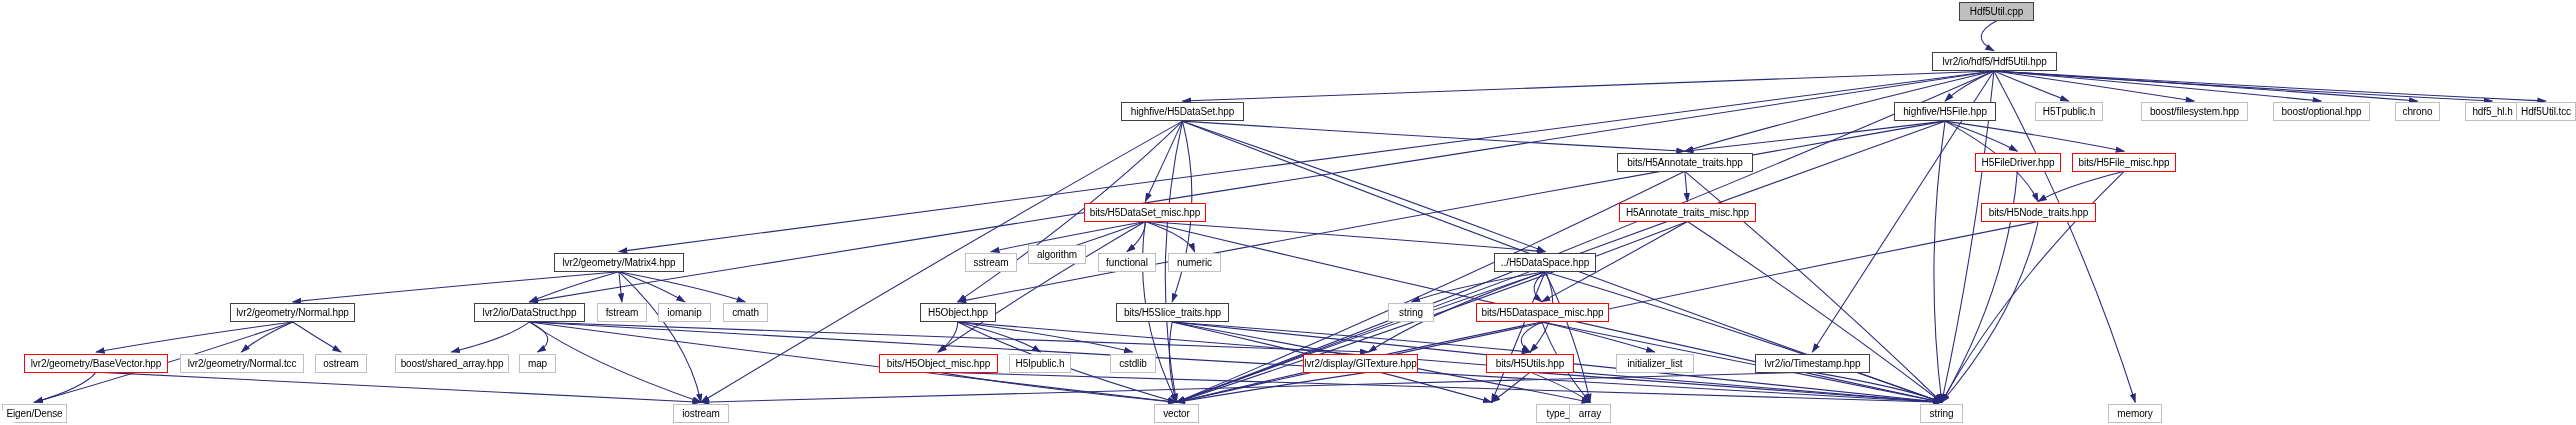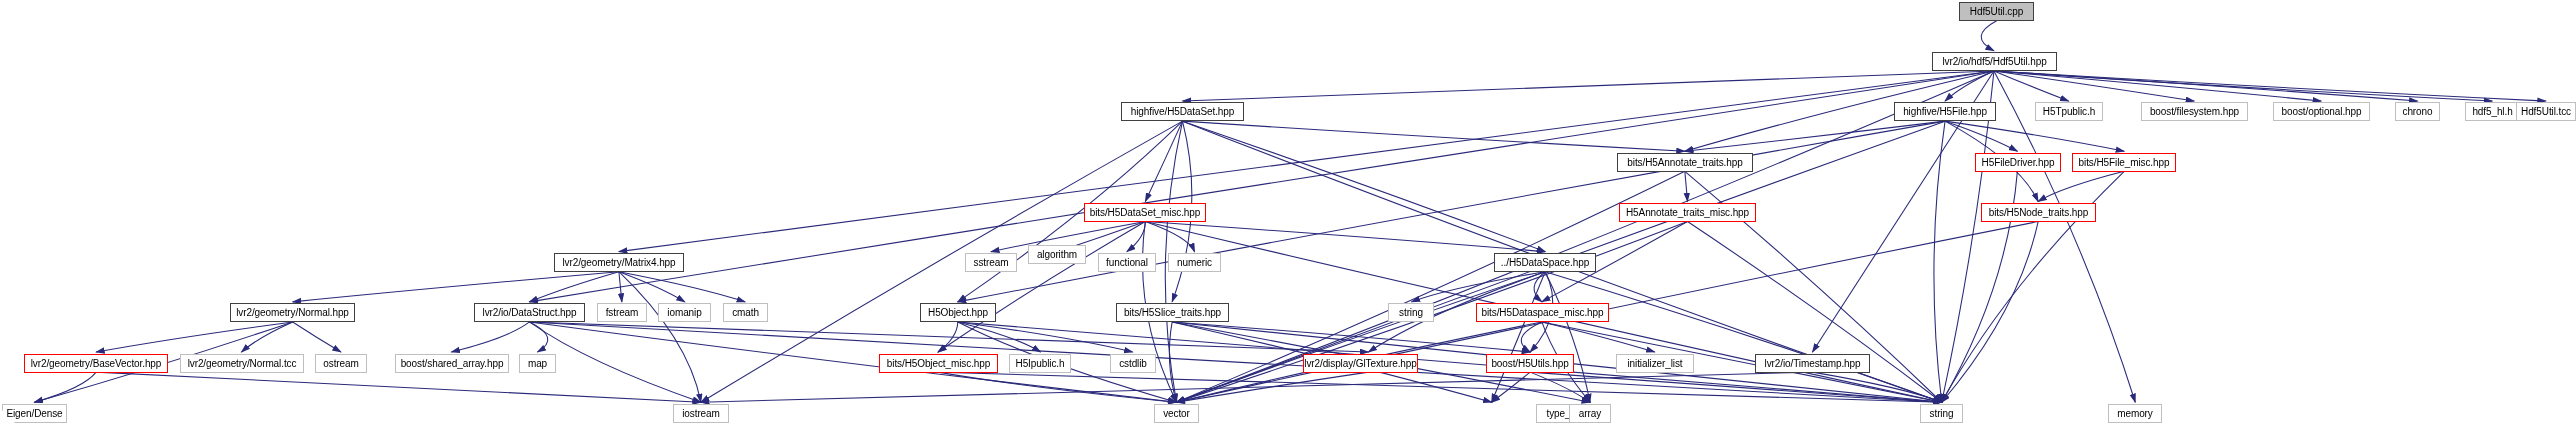--- a/index.html
+++ b/index.html
@@ -275,21 +275,21 @@
       <div class="node k-plain" style="left: 1009px; top: 354px; width: 62px;">
         <span>H5Ipublic.h</span>
       </div>
       <div class="node k-plain" style="left: 1110px; top: 354px; width: 46px;">
         <span>cstdlib</span>
       </div>
       <div class="node k-red" style="left: 1303px; top: 354px; width: 115px;">
         <span>lvr2/display/GlTexture.hpp</span>
       </div>
       <div class="node k-red" style="left: 1486px; top: 354px; width: 88px;">
-        <span>boost/H5Utils.hpp</span>
+        <span>bits/H5Utils.hpp</span>
       </div>
       <div class="node k-plain" style="left: 1616px; top: 354px; width: 78px;">
         <span>initializer_list</span>
       </div>
       <div class="node k-dark" style="left: 1755px; top: 354px; width: 115px;">
         <span>lvr2/io/Timestamp.hpp</span>
       </div>
       <div class="node k-plain" style="left: 2px; top: 404px; width: 65px;">
         <span>Eigen/Dense</span>
       </div>

